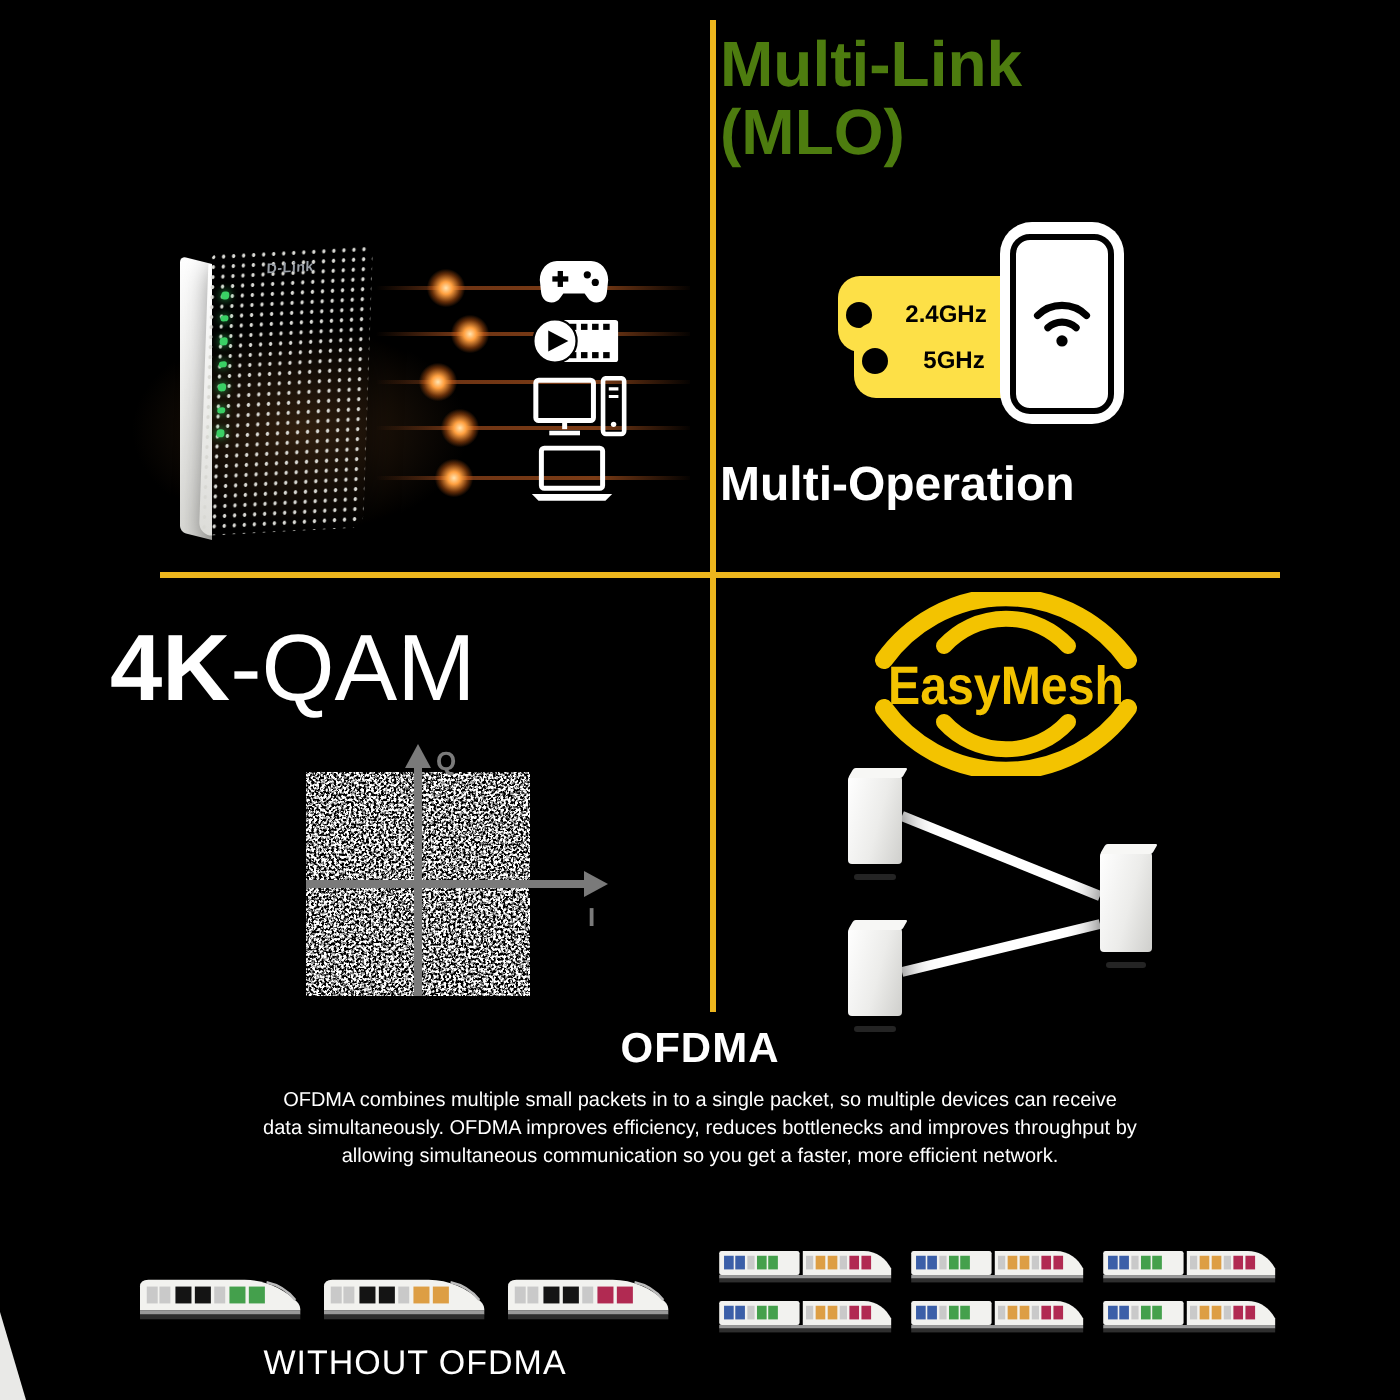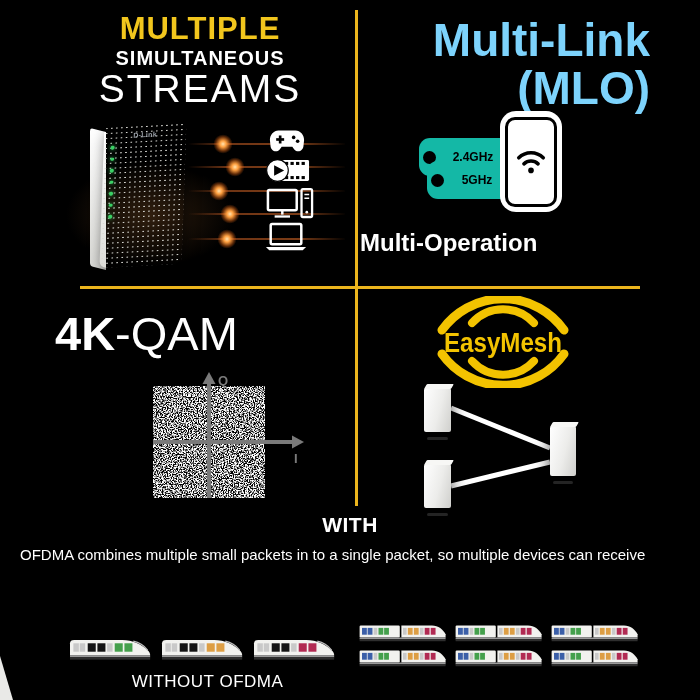--- a/index.html
+++ b/index.html
@@ -30,27 +30,27 @@
       font-weight:bold;letter-spacing:0.3px;}
   .router-leds{position:absolute;left:7px;top:20px;display:flex;flex-direction:column;gap:8px;}
   .led{width:3.5px;height:3.5px;border-radius:50%;background:#3ad065;box-shadow:0 0 4px #3ad065;}
   .stream-line{position:absolute;left:188px;width:157px;height:2px;
       background:linear-gradient(90deg,rgba(90,40,10,0),#6e3414 25%,#7c3c16 70%,rgba(90,40,10,0.05));}
   .stream-glow{position:absolute;top:-9px;width:20px;height:20px;margin-left:-10px;
       background:radial-gradient(circle,#ffe3b0 0%,#ffa040 22%,rgba(220,100,20,0.45) 50%,transparent 68%);}
   .dev-icon{position:absolute;}
 
   
-  .mlo-title{position:absolute;left:360px;top:16px;width:290px;text-align:right;color:#7dd3fc;
-      font-weight:bold;font-size:46px;line-height:1.05;}
+  .mlo-title{position:absolute;left:360px;top:16px;width:290px;text-align:left;color:#4d7c0f;
+      font-weight:bold;font-size:32px;line-height:1.05;}
   .mlo-device{position:absolute;left:500px;top:111px;width:62px;height:101px;background:#fff;
       border-radius:16px;z-index:2;display:flex;align-items:center;justify-content:center;}
   .mlo-device-inner{width:46px;height:84px;border:3px solid #000;border-radius:10px;background:#fff;
       display:flex;align-items:center;justify-content:center;}
-  .pill{position:absolute;height:38px;background:#14b8a6;border-radius:11px;display:flex;align-items:center;z-index:1;}
+  .pill{position:absolute;height:38px;background:#fde047;border-radius:11px;display:flex;align-items:center;z-index:1;}
   .pill-dot{width:13px;height:13px;border-radius:50%;background:#000;margin-left:4px;flex:0 0 auto;}
   .pill-lbl{flex:1;text-align:center;font-size:12px;font-weight:bold;color:#000;padding-right:6px;}
   .pill-24{left:419px;top:138px;width:97px;}
   .pill-5{left:427px;top:161px;width:89px;align-items:center;}
   .mlo-sub{position:absolute;left:360px;top:229px;width:290px;text-align:left;color:#fff;
       font-size:24px;font-weight:bold;}
 
   
   .qam-title{position:absolute;left:55px;top:306px;width:300px;text-align:left;color:#fff;font-size:47px;}
   .qam-bold{font-weight:800;}
@@ -67,46 +67,41 @@
       background:#f7f7f5;transform:skewX(-30deg);transform-origin:bottom left;border-radius:1px;}
   .mesh-node::after{content:"";position:absolute;left:10%;bottom:-8px;width:80%;height:3px;
       background:rgba(255,255,255,0.14);border-radius:2px;}
   .mn-1{left:424px;top:388px;width:27px;height:44px;}
   .mn-2{left:424px;top:464px;width:27px;height:44px;}
   .mn-3{left:550px;top:426px;width:26px;height:50px;}
 
   
   .ofdma-heading{position:absolute;left:0;top:513px;width:700px;text-align:center;color:#fff;
       font-size:21px;font-weight:bold;letter-spacing:0.5px;}
-  .ofdma-desc{position:absolute;left:20px;top:544px;width:660px;text-align:left;color:#fff;
-      font-size:15px;line-height:1.42;}
+  .ofdma-desc{position:absolute;left:20px;top:544px;width:660px;text-align:center;color:#fff;
+      font-size:10px;line-height:1.42;}
   .trains-without{position:absolute;left:68px;top:634px;display:flex;gap:7px;}
   .trains-with{position:absolute;left:358px;top:623px;width:292px;display:flex;flex-wrap:wrap;
       gap:4px 6px;}
   .train{display:block;}
   .label-without{position:absolute;left:65px;top:672px;width:285px;text-align:center;color:#fff;
       font-size:17px;letter-spacing:0.5px;}
   .label-with{position:absolute;left:358px;top:676px;width:290px;text-align:center;color:#fff;
       font-size:17px;letter-spacing:0.5px;}
   .corner-wedge{position:absolute;left:0;bottom:0;width:13px;height:44px;background:#e9e9e7;
       clip-path:polygon(0 0,100% 100%,0 100%);}
 </style>
 </head>
 <body>
 
 <div class="canvas">
 
   <div class="divider-v"></div>
   <div class="divider-h"></div>
 
-  <div class="ms-title">
-    <div class="ms-t1">MULTIPLE</div>
-    <div class="ms-t2">SIMULTANEOUS</div>
-    <div class="ms-t3">STREAMS</div>
-  </div>
 
   <div class="router-amb"></div>
   <div class="router">
     <div class="router-shadow"></div>
     <div class="router-side"></div>
     <div class="router-front">
       <div class="router-logo">D-Link</div>
       <div class="router-leds" id="router-leds">
           <span class="led"></span>
           <span class="led"></span>
@@ -236,23 +231,25 @@
   </svg>
 
   <svg class="mesh-lines" width="230" height="135" viewBox="0 0 230 135">
     <line x1="61" y1="26" x2="160" y2="66" stroke="#fff" stroke-width="5"></line>
     <line x1="61" y1="104" x2="160" y2="80" stroke="#fff" stroke-width="5"></line>
   </svg>
   <div class="mesh-node mn-1"></div>
   <div class="mesh-node mn-2"></div>
   <div class="mesh-node mn-3"></div>
 
-  <div class="ofdma-heading">WITH</div>
+  <div class="ofdma-heading">OFDMA</div>
   <div class="ofdma-desc">
     <div>OFDMA combines multiple small packets in to a single packet, so multiple devices can receive</div>
+    <div>data simultaneously. OFDMA improves efficiency, reduces bottlenecks and improves throughput by</div>
+    <div>allowing simultaneous communication so you get a faster, more efficient network.</div>
   </div>
 
   <div class="trains-without" id="trains-without">
       <svg class="train" width="85" height="27" viewBox="0 0 100 32">
         <path d="M2,25 V11 Q2,7 7,7 H64 C76,7 87,12 95,20 Q97,22 97,25 Z" fill="#f2f2ef"></path>
         <path d="M77,8.5 C84,10 90,14 94,19" stroke="#bdbdbd" stroke-width="1.5" fill="none"></path>
         <rect x="6" y="11" width="6.5" height="10" fill="#c9c9c9"></rect>
         <rect x="13.5" y="11" width="6.5" height="10" fill="#c9c9c9"></rect>
         <rect x="23" y="11" width="9.5" height="10" fill="#141414"></rect>
         <rect x="34.5" y="11" width="9.5" height="10" fill="#141414"></rect>

